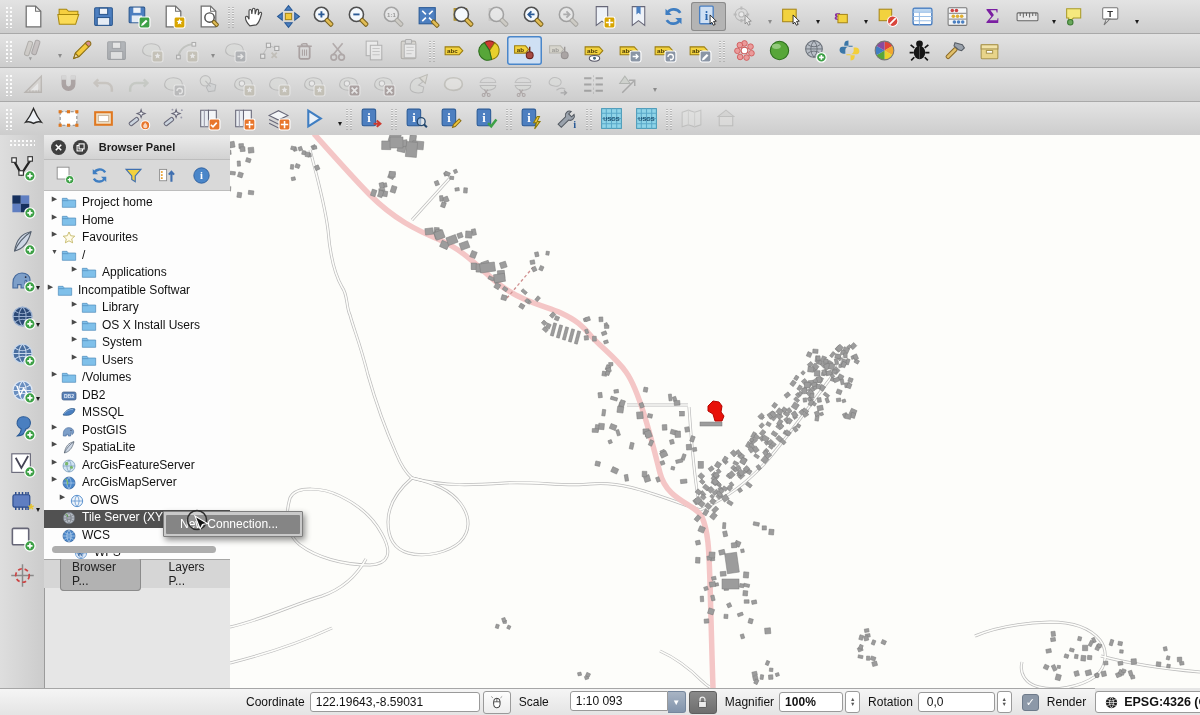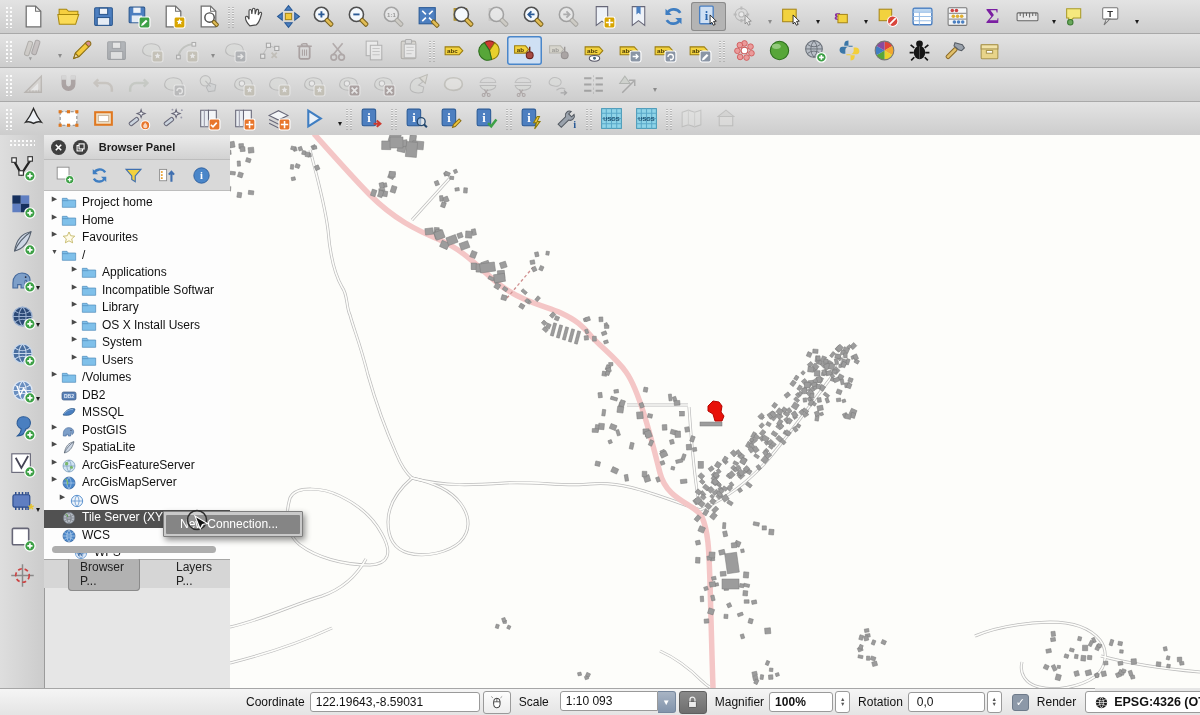--- a/index.html
+++ b/index.html
@@ -54,21 +54,21 @@
   .trow{height:17.5px;display:flex;align-items:flex-start;white-space:nowrap;
         font-size:12px;color:#111}
   .trow .exp{width:13px;flex:none;text-align:center;font-size:7px;color:#4a4a4a}
   .trow .ticon{width:16px;height:16px;flex:none;margin-right:5px}
   .trow .ticon svg{width:16px;height:16px}
   .trow.selected{background:#515151;color:#fff}
   .hscroll{position:absolute;left:8px;right:14px;bottom:6px;height:7px;
         border-radius:4px;background:#aeaeae}
   .panel-tabs{height:28px;flex:none;display:flex;align-items:center;background:#d6d6d6;
         border-top:1px solid #a6a6a6;font-size:12px;color:#222}
-  .ptab{padding:3px 12px;margin-left:24px;border-radius:4px}
+  .ptab{padding:3px 12px;margin-left:16px;border-radius:4px}
   .ptab.active{background:#b2b2b2;box-shadow:inset 0 0 0 1px #8b8b8b}
   
   .map{position:absolute;left:230px;top:135px;width:970px;height:553px;background:#fdfdfa}
   .map svg{display:block}
   
   .ctx{position:absolute;left:163px;top:511px;width:134px;height:24px;background:#c9c9c9;
        border:1px solid #7e7e7e;border-radius:1px;box-shadow:2px 3px 6px rgba(0,0,0,.45);
        z-index:30;display:flex;align-items:center;padding:0 2px}
   .ctx-item{flex:1;height:19px;background:#858585;color:#fff;font-size:12px;
        display:flex;align-items:center;padding-left:14px;border-radius:1px}
@@ -81,21 +81,21 @@
   .sb-label{margin:0 5px 0 8px;flex:none}
   .field{background:#fff;border:1px solid #9a9a9a;border-radius:3px;height:18px;
        display:flex;align-items:center;padding:0 5px;font-size:12px;color:#111;flex:none;
        font-family:"Liberation Sans",sans-serif}
   input.field{box-sizing:content-box}
   .sb-ibtn{width:26px;height:21px;border:1px solid #9a9a9a;border-radius:3px;margin-left:3px;
        background:linear-gradient(#fdfdfd,#ededed);display:flex;align-items:center;
        justify-content:center;flex:none}
   .sb-ibtn svg{width:17px;height:17px}
   .sb-ibtn.dark{background:linear-gradient(#8a8a8a,#6e6e6e);border-color:#5f5f5f}
-  .combo{display:flex;flex:none;margin-left:6px}
+  .combo{display:flex;flex:none;margin-left:16px}
   .combo .field{border-radius:3px 0 0 3px;width:86px}
   .combo .cdd{width:17px;height:20px;background:linear-gradient(#a8b4c4,#8294ab);
        border:1px solid #76879d;border-left:none;border-radius:0 3px 3px 0;color:#fff;
        font-size:8px;display:flex;align-items:center;justify-content:center}
   .stepper{width:13px;height:20px;margin-left:2px;border:1px solid #9a9a9a;border-radius:3px;
        background:#fff;display:flex;flex-direction:column;align-items:center;
        justify-content:center;line-height:5px;flex:none}
   .stepper span{font-size:5.5px;color:#555}
   .checkbox{width:15px;height:15px;border-radius:3px;background:#8c98a8;border:1px solid #6e7a8a;
        color:#fff;font-size:11px;display:flex;align-items:center;justify-content:center;
@@ -1026,21 +1026,21 @@
         <span>/</span>
       </div>
       <div class="trow" style="padding-left:24px">
         <span class="exp">▶</span>
         <span class="ticon"><svg viewBox="0 0 24 24">
             <path d="M2 5h7l2 2.5h11V18.5H2z" fill="#7fc0ea" stroke="#4a88b8"></path>
             <path d="M2 8.5h9" stroke="#4a88b8"></path>
           </svg></span>
         <span>Applications</span>
       </div>
-      <div class="trow" style="padding-left:24px">
+      <div class="trow" style="">
         <span class="exp">▶</span>
         <span class="ticon"><svg viewBox="0 0 24 24">
             <path d="M2 5h7l2 2.5h11V18.5H2z" fill="#7fc0ea" stroke="#4a88b8"></path>
             <path d="M2 8.5h9" stroke="#4a88b8"></path>
           </svg></span>
         <span>Incompatible Softwar</span>
       </div>
       <div class="trow" style="padding-left:24px">
         <span class="exp">▶</span>
         <span class="ticon"><svg viewBox="0 0 24 24">

